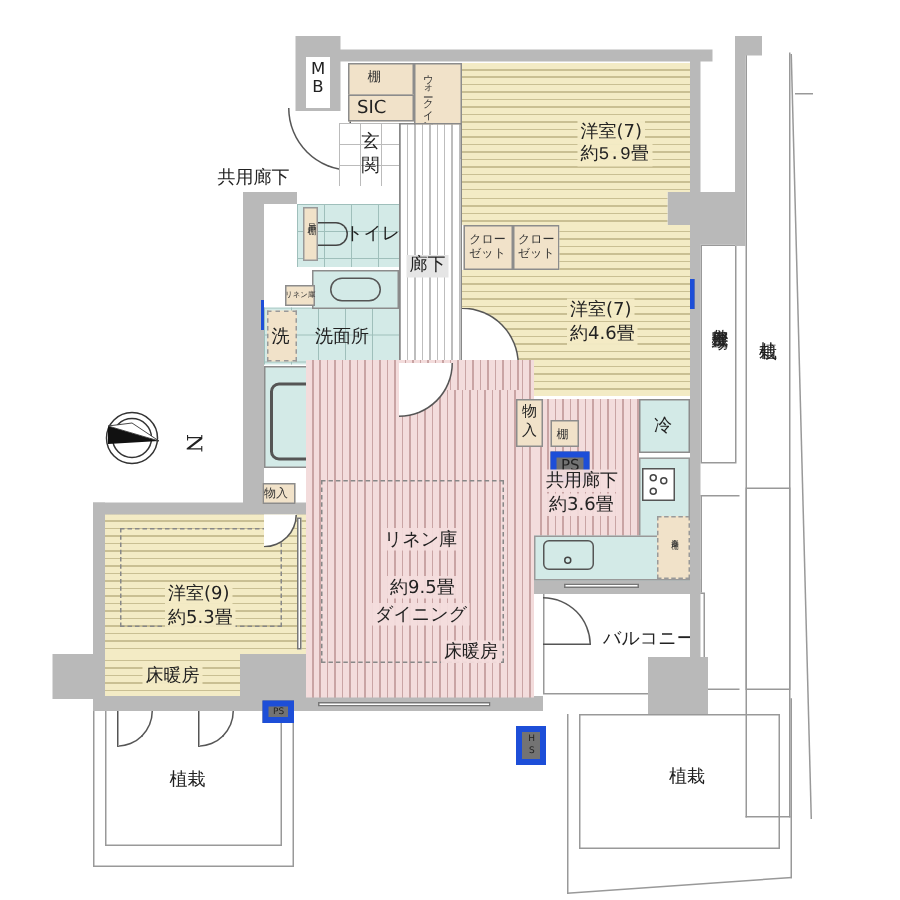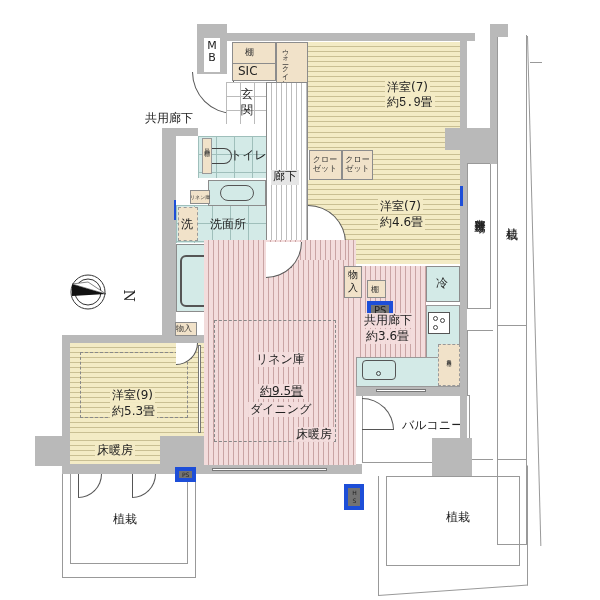--- a/index.html
+++ b/index.html
@@ -141,21 +141,21 @@
 <div class="door-arc" style="left:220px;top:244px;width:36px;height:36px;border-radius:0 0 0 36px;border-top:none;border-right:none;background:#fff;"></div>
 <div class="lbl" style="left:221px;top:282px;">浴室</div>
 <div class="lbl" style="left:215px;top:297px;font-size:11px;">(1418)</div>
 
 <div class="room pink-v" style="left:204px;top:240px;width:152px;height:225px;"></div>
 <div class="room pink-v" style="left:266px;top:240px;width:80px;height:20px;"></div>
 <div class="dash" style="left:214px;top:320px;width:122px;height:122px;"></div>
 <div class="door-arc" style="left:266px;top:242px;width:36px;height:36px;border-radius:0 0 36px 0;border-top:none;border-left:none;background:#fff;"></div>
 <div class="lbl bg-label-p" style="left:254px;top:352px;">リネン庫</div>
 <div class="lbl bg-label-p" style="left:248px;top:375px;margin-top:27px;">ダイニング</div>
-<div class="lbl bg-label-p" style="left:258px;top:384px;text-decoration:underline;">約9.5畳</div>
+<div class="lbl bg-label-p" style="left:258px;top:384px;">約9.5畳</div>
 <div class="lbl bg-label-p" style="left:294px;top:427px;">床暖房</div>
 <div class="box-lbl vtext" style="left:344px;top:448px;font-size:6px;padding:1px 0;">HS</div>
 <div class="abs" style="left:212px;top:468px;width:115px;height:3px;border:1px solid #777;background:#fff;"></div>
 
 <div class="room beige outline" style="left:344px;top:266px;width:18px;height:32px;"></div>
 <div class="lbl" style="left:345px;top:268px;width:16px;white-space:normal;font-size:10px;line-height:13px;">物入</div>
 <div class="box-lbl" style="left:368px;top:265px;font-size:10px;">PS</div>
 <div class="room beige outline" style="left:367px;top:280px;width:19px;height:18px;"></div>
 <div class="lbl-sm" style="left:371px;top:285px;">棚</div>
 

